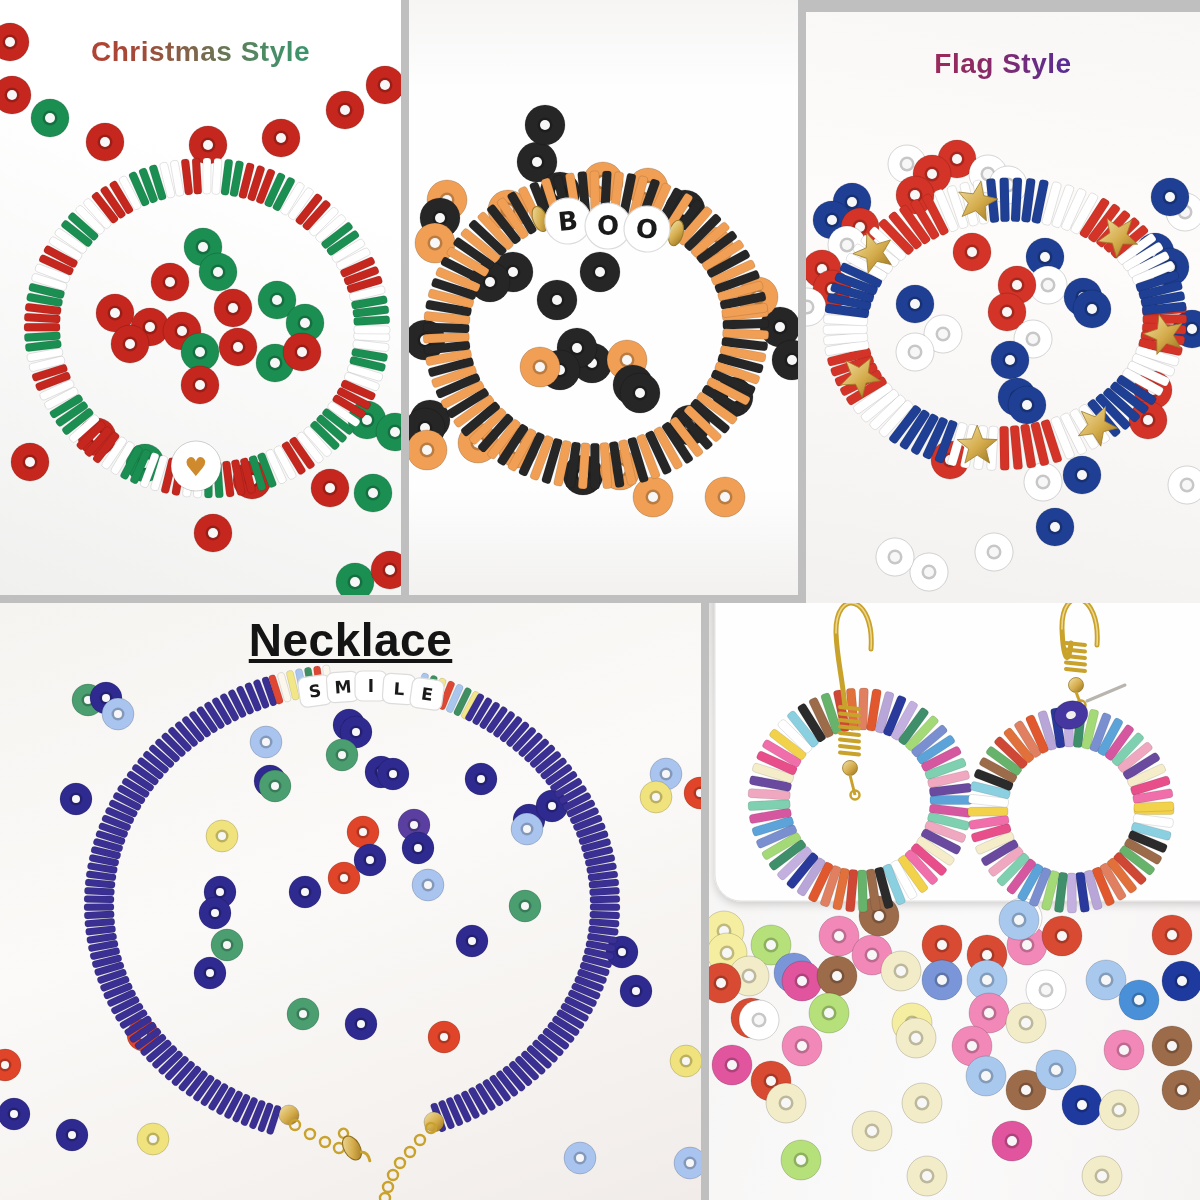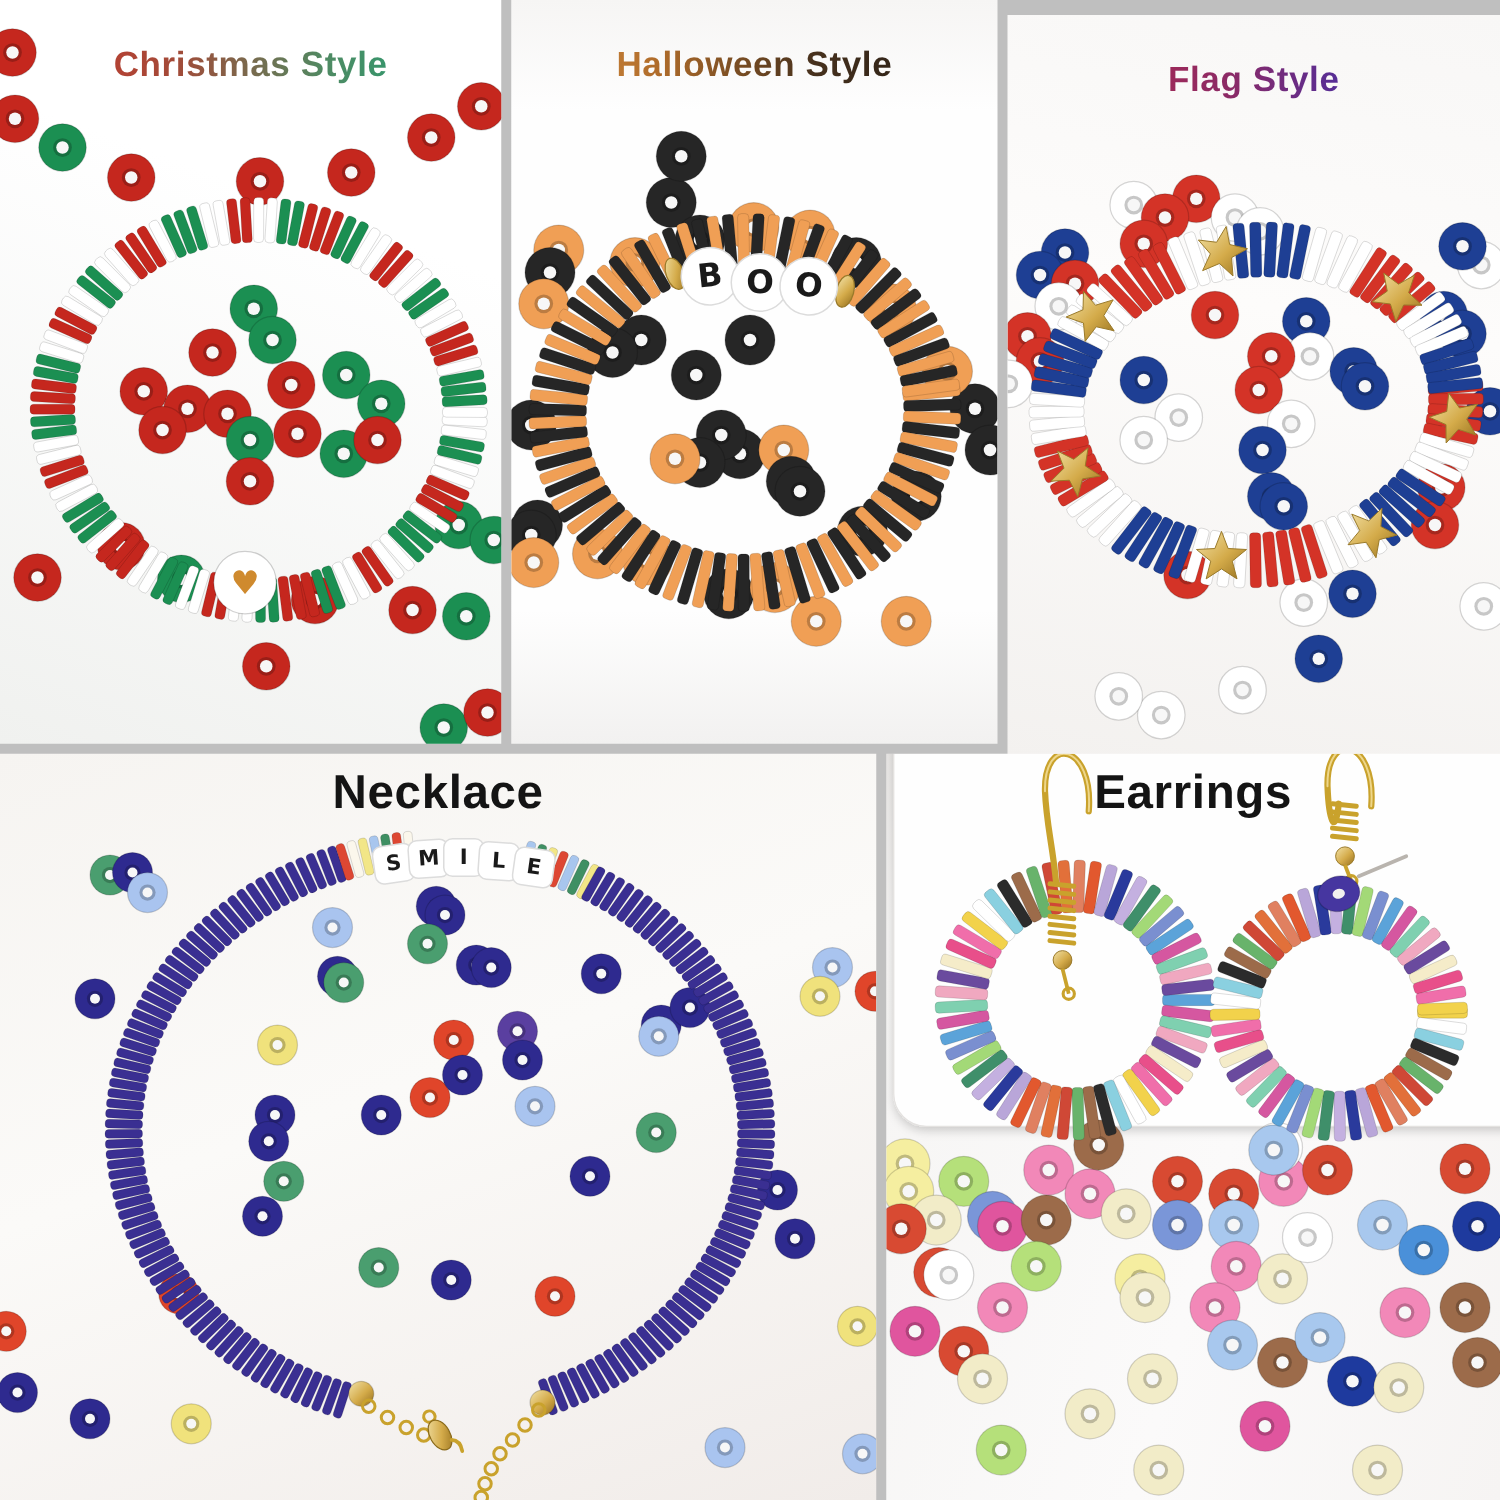--- a/index.html
+++ b/index.html
@@ -3,21 +3,21 @@
 <meta charset="utf-8">
 <style>
   html,body{margin:0;padding:0;background:#ffffff;}
   #stage{position:relative;width:1200px;height:1200px;background:#bfbfbf;overflow:hidden;
          font-family:"Liberation Sans","DejaVu Sans",sans-serif;}
   .panel{position:absolute;overflow:hidden;}
   .panel svg{position:absolute;left:0;top:0;}
   .title{position:absolute;left:0;width:100%;text-align:center;font-weight:700;
          letter-spacing:.5px;pointer-events:none;white-space:nowrap;}
   .title.top{top:36px;font-size:28px;}
-  .title.bottom{top:10px;font-size:38px;color:#141414;}
+  .title.bottom{top:10px;font-size:46px;color:#141414;text-decoration:underline;}
   .grad{color:var(--fb,#333);}
   @supports (-webkit-background-clip: text) {
     .grad{background-image:var(--g);-webkit-background-clip:text;background-clip:text;
           color:transparent;-webkit-text-fill-color:transparent;}
   }
 </style>
 </head>
 <body>
 
 <div id="stage" style="background: rgb(191, 191, 191);">
@@ -470,21 +470,20 @@
         </g>
         <g transform="rotate(0 199 226)">
           <circle cx="199" cy="226" r="23" fill="#ffffff" stroke="#dcdcdc" stroke-width="1.2"></circle>
           <text x="199" y="226" text-anchor="middle" dominant-baseline="central" font-family="&quot;DejaVu Sans&quot;,sans-serif" font-weight="bold" font-size="26" fill="#1a1a1a">O</text>
         </g>
         <g transform="rotate(6 238 229)">
           <circle cx="238" cy="229" r="23" fill="#ffffff" stroke="#dcdcdc" stroke-width="1.2"></circle>
           <text x="238" y="229" text-anchor="middle" dominant-baseline="central" font-family="&quot;DejaVu Sans&quot;,sans-serif" font-weight="bold" font-size="26" fill="#1a1a1a">O</text>
         </g>
       </svg>
-      <div class="title top grad" style="--g: linear-gradient(90deg,#e09a4c 0%,#b06c2a 30%,#47311d 62%,#191613 100%); --fb: #6a4a28;">Halloween Style</div>
     </div>
     <div class="panel" style="left: 806px; top: 12px; width: 394px; height: 595px; background: linear-gradient(190deg, rgb(248, 247, 246) 0%, rgb(253, 252, 251) 40%, rgb(243, 241, 239) 100%);">
       <svg width="394" height="595" viewBox="0 0 394 595">
         <defs>
           <linearGradient id="gold-flag" x1="0" y1="0" x2="1" y2="1">
             <stop offset="0%" stop-color="#f2e2a8"></stop>
             <stop offset="55%" stop-color="#d4ab4a"></stop>
             <stop offset="100%" stop-color="#96701e"></stop>
           </linearGradient>
           <filter id="soft-flag" x="-20%" y="-20%" width="140%" height="140%">
@@ -1365,15 +1364,14 @@
         <line x1="357" y1="53" x2="376" y2="55" stroke="#c9a22c" stroke-width="4" stroke-linecap="round"></line>
         <line x1="357" y1="59.5" x2="376" y2="61.5" stroke="#c9a22c" stroke-width="4" stroke-linecap="round"></line>
         <line x1="357" y1="66" x2="376" y2="68" stroke="#c9a22c" stroke-width="4" stroke-linecap="round"></line>
         <circle cx="367" cy="82" r="7.5" fill="url(#gold-earrings)" stroke="#9a7a2a" stroke-width="0.8"></circle>
         <line x1="367" y1="89" x2="372" y2="102" stroke="#c9a22c" stroke-width="3"></line>
         <circle cx="372" cy="102" r="4.5" fill="none" stroke="#c9a22c" stroke-width="2.5"></circle>
         <line x1="378" y1="98" x2="416" y2="82" stroke="#b9b4ae" stroke-width="3" stroke-linecap="round"></line>
         <ellipse cx="362" cy="112" rx="17" ry="14" fill="#4636a0" stroke="rgba(0,0,0,0.2)" stroke-width="1" transform="rotate(-15 362 112)"></ellipse>
         <ellipse cx="362" cy="112" rx="5" ry="4" fill="#f2f0ee" transform="rotate(-15 362 112)"></ellipse>
       </svg>
-      <div class="title bottom">Earrings</div>
     </div>
   </div>
 
 </body></html>

